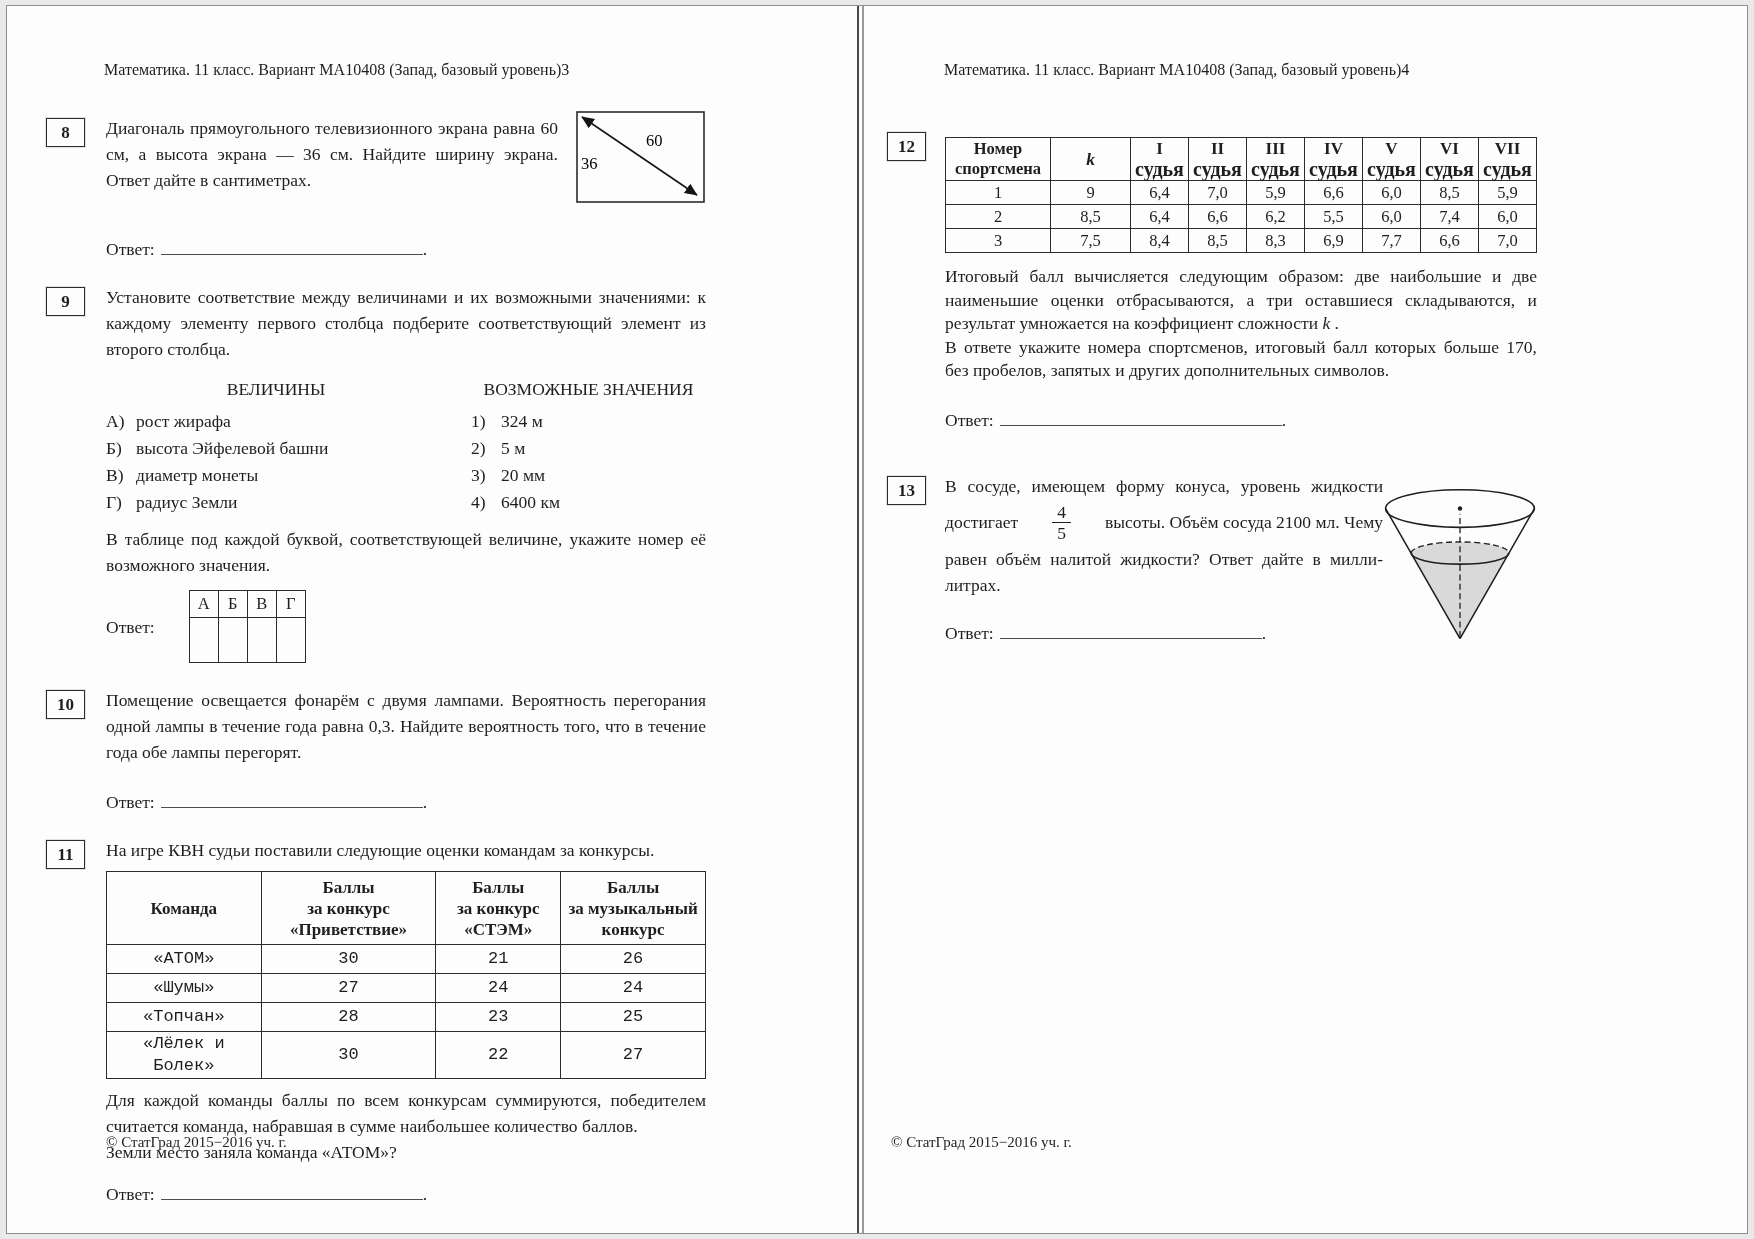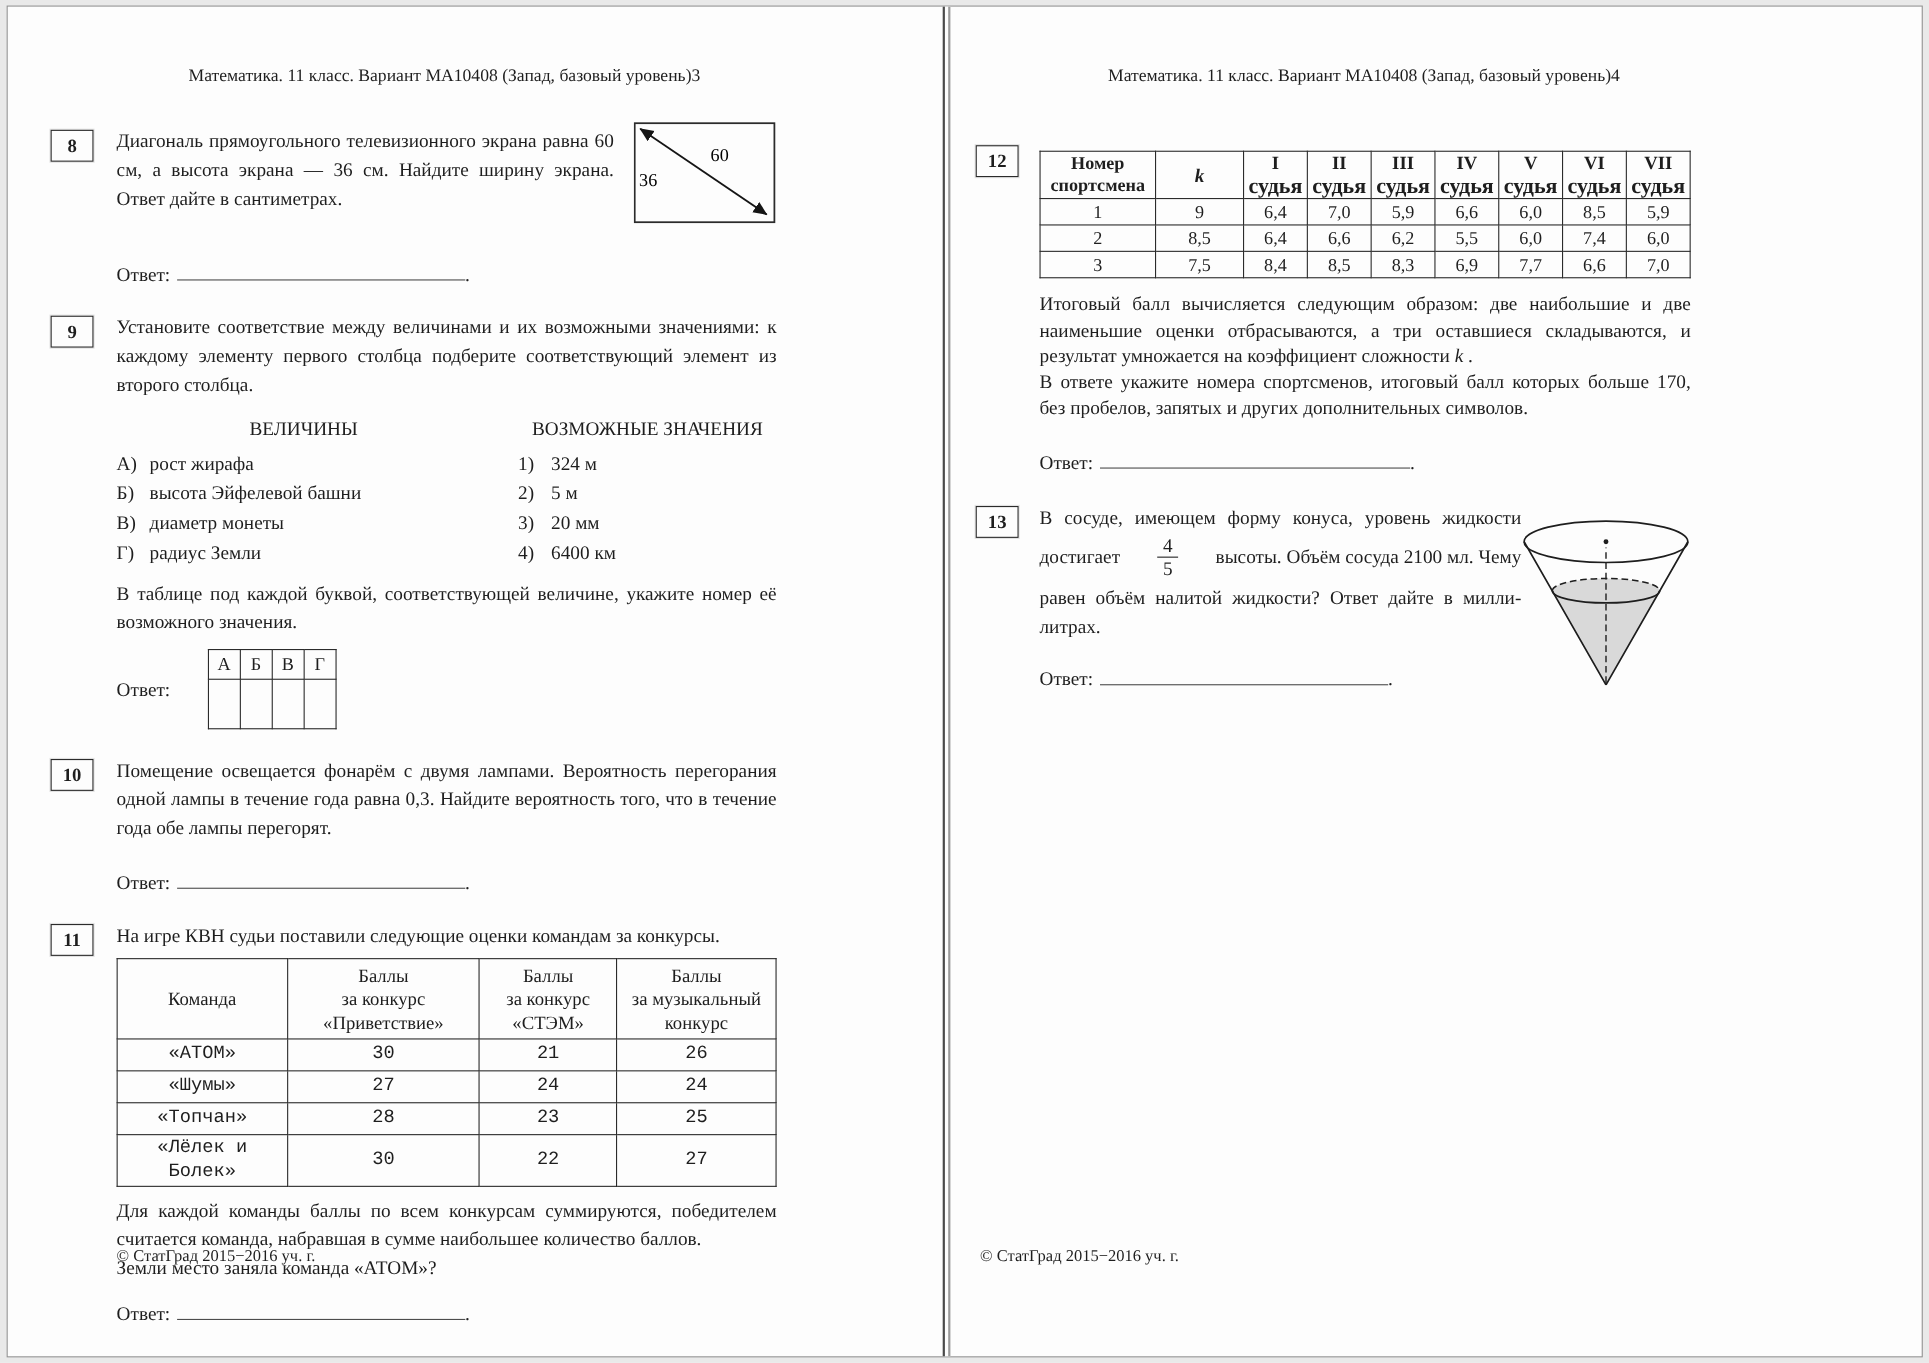--- a/index.html
+++ b/index.html
@@ -13,21 +13,21 @@
     position:absolute;left:6px;top:5px;width:1740px;height:1227px;
     background:#fdfdfd;border:1px solid #8f8f8f;
   }
   .divider{
     position:absolute;left:850px;top:0;bottom:0;width:3px;
     border-left:2px solid #4a4a4a;border-right:2px solid #9a9a9a;background:#fdfdfd;
   }
   .page{position:absolute;top:55px;font-size:17.5px;line-height:26px;}
   .page-left{left:39px;width:740px;}
   .page-right{left:880px;width:665px;}
-  .pg-header{display:flex;justify-content:center;font-size:16px;line-height:18px;}
+  .pg-header{display:flex;justify-content:flex-start;font-size:16px;line-height:18px;}
   .page-left .pg-header{margin-left:58px;width:600px;}
   .page-right .pg-header{margin-left:57px;width:592px;}
   .problem{display:flex;}
   .pnum{
     flex:none;width:37px;height:27px;margin-top:3px;
     border:1.6px solid #2b2b2b;box-shadow:0 0 0 1px #e2e2e2;
     font-weight:bold;font-size:17px;line-height:27px;text-align:center;background:#fdfdfd;
   }
   .page-left .pbody{margin-left:21px;width:600px;}
   .page-right .pbody{margin-left:19px;width:592px;}
@@ -52,21 +52,21 @@
   .answer-row .lbl{margin-top:24px;}
   .t9{border-collapse:collapse;margin-left:34px;}
   .t9 th,.t9 td{border:1.4px solid #2b2b2b;width:28px;text-align:center;padding:0;}
   .t9 th{height:21px;font-weight:normal;font-size:16.5px;}
   .t9 td{height:44px;}
   
   table.grid{border-collapse:collapse;border:1.6px solid #2b2b2b;}
   table.grid th,table.grid td{border:1.2px solid #2b2b2b;text-align:center;vertical-align:middle;padding:1px 3px;}
   .prewrap{white-space:pre-line;}
   .t11{margin-top:8px;width:600px;font-size:17px;}
-  .t11 th{font-weight:normal;line-height:21px;height:70px;}
+  .t11 th{font-weight:bold;line-height:21px;height:70px;}
   .t11 td{height:26px;line-height:22px;font-family:Liberation Mono, monospace;}
   .t12{margin-top:8px;width:592px;font-size:16.5px;}
   .t12 th{font-weight:bold;line-height:20px;padding:2px 2px;}
   .t12 td{height:21px;line-height:18px;}
   .kcell{font-style:italic;font-size:17.5px;}
   .jnum{display:block;font-size:17px;}
   .jword{display:block;font-size:20px;}
   
   .p13row{display:flex;}
   .p13text{width:438px;flex:none;}
@@ -333,21 +333,21 @@
         </tbody>
           </table>
         <p class="ptext tight" style="margin-top:12px;"><span>Итоговый балл вычисляется следующим образом: две наибольшие и две наименьшие оценки отбрасываются, а три оставшиеся складываются, и результат умножается на коэффициент сложности</span> <i>k</i> <span>.</span></p>
         <p class="ptext tight" style="margin-top:0;">В ответе укажите номера спортсменов, итоговый балл которых больше 170, без пробелов, запятых и других дополнительных символов.</p>
         <div class="answer" style="margin-top:24px;">
           <span>Ответ:</span><span class="blank"></span><span>.</span>
         </div>
       </div>
     </div>
 
-    <div class="problem" style="margin-top:24px;font-family:Liberation Serif, serif;">
+    <div class="problem" style="margin-top:40px;font-family:Liberation Serif, serif;">
       <div class="pnum">13</div>
       <div class="pbody">
         <div class="p13row">
           <div class="p13text">
             <div class="jl">В сосуде, имеющем форму конуса, уровень жидкости</div>
             <div class="fracline">
               <span>достигает</span>
               <span class="frac">
                 <span class="fn">4</span>
                 <span class="fd">5</span>

